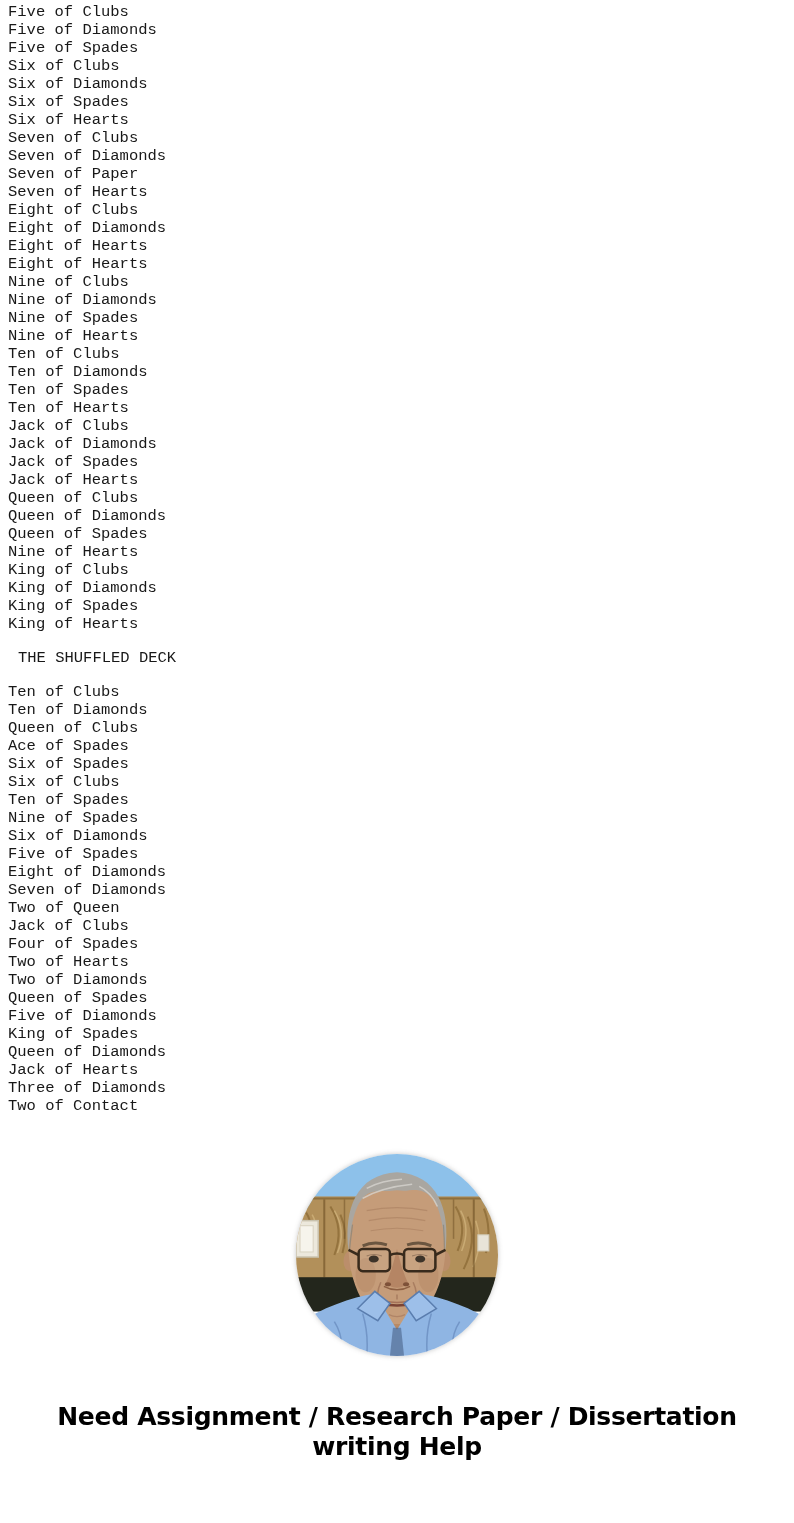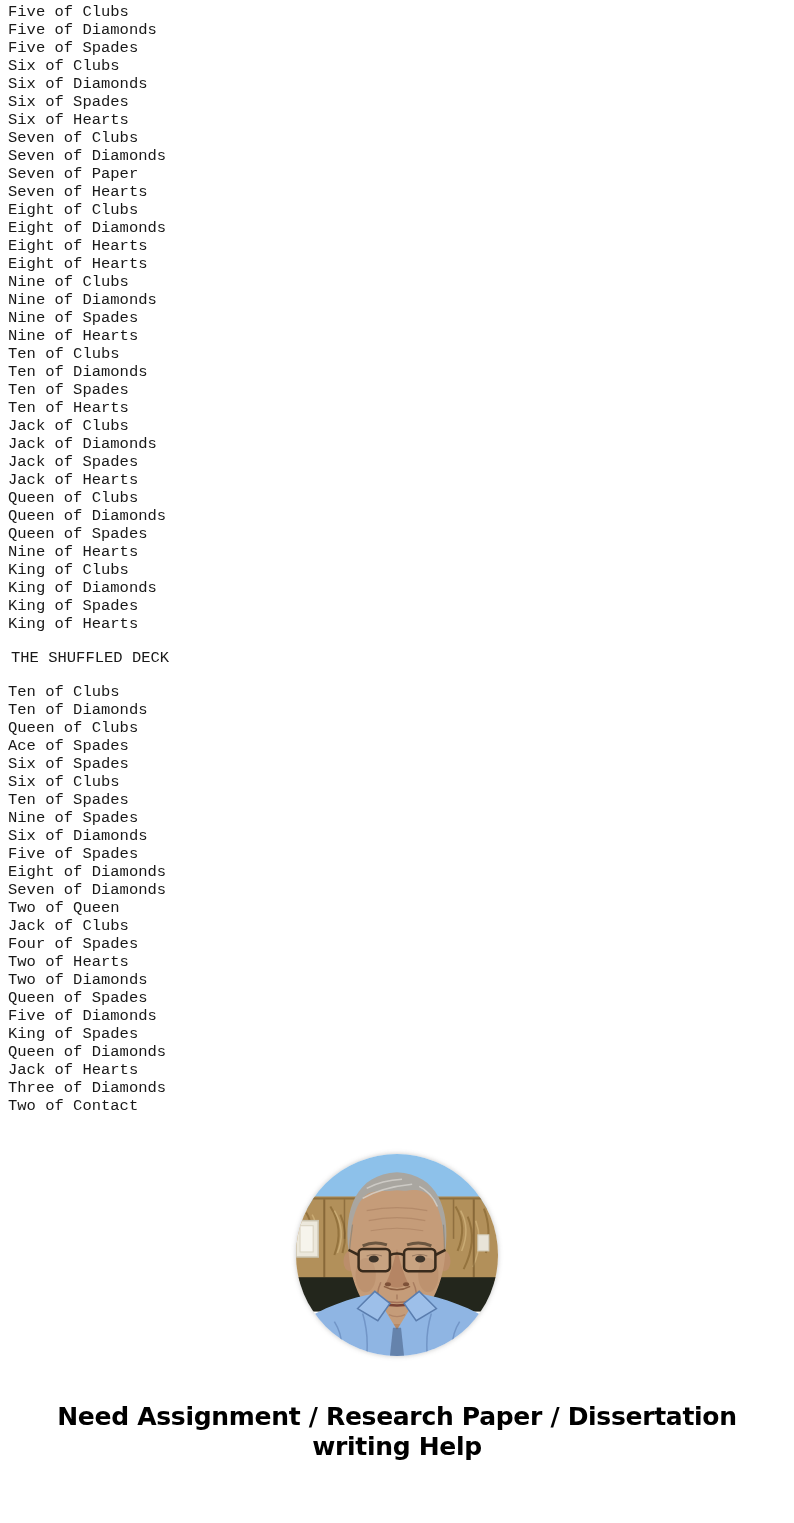--- a/index.html
+++ b/index.html
@@ -21,21 +21,21 @@
     overflow: hidden;
     box-sizing: border-box;
     padding: 3px 0 0 8px;
     font-family: Liberation Mono, monospace;
     font-size: 15.5px;
     line-height: 18px;
     color: #181818;
   }
   .card-list div { height: 18px; white-space: nowrap; }
   .deck-heading {
-    margin: 16px 3px;
+    margin: 16px 10px;
     font-size: 15.5px;
     font-weight: normal;
     line-height: 18px;
   }
 
   
   .avatar-wrap {
     position: absolute;
     top: 1154px;
     left: 296px;

